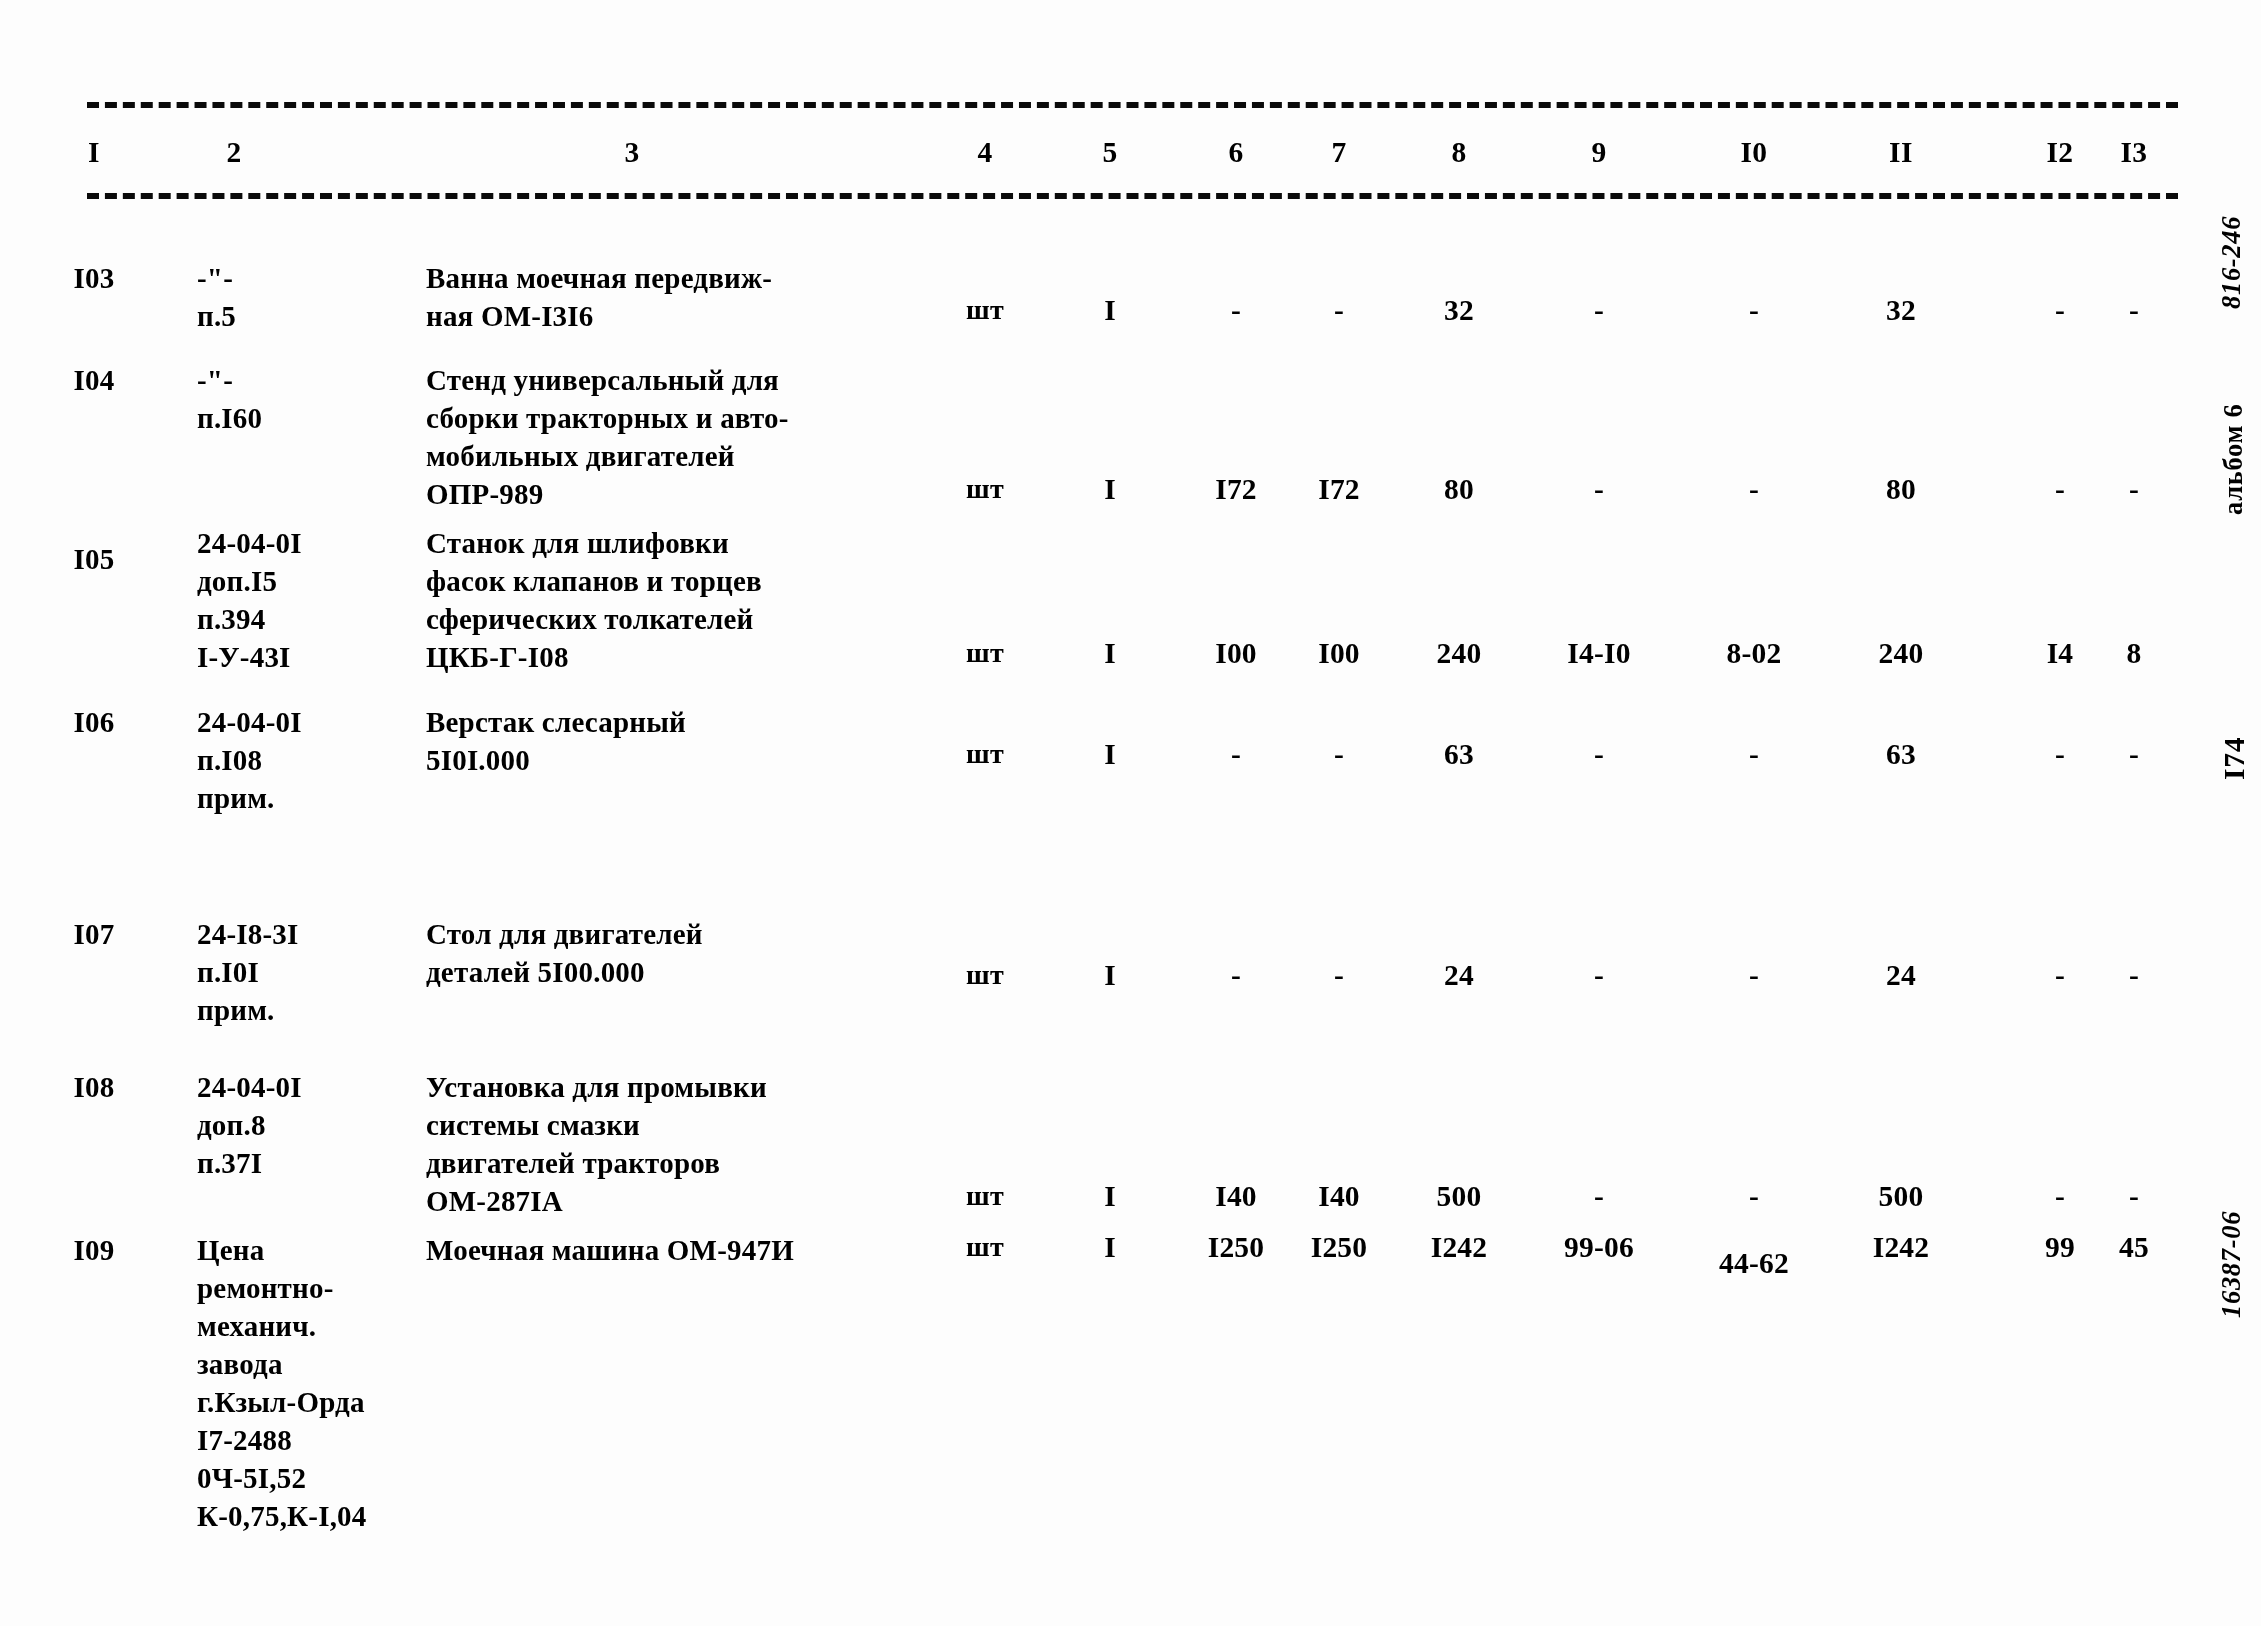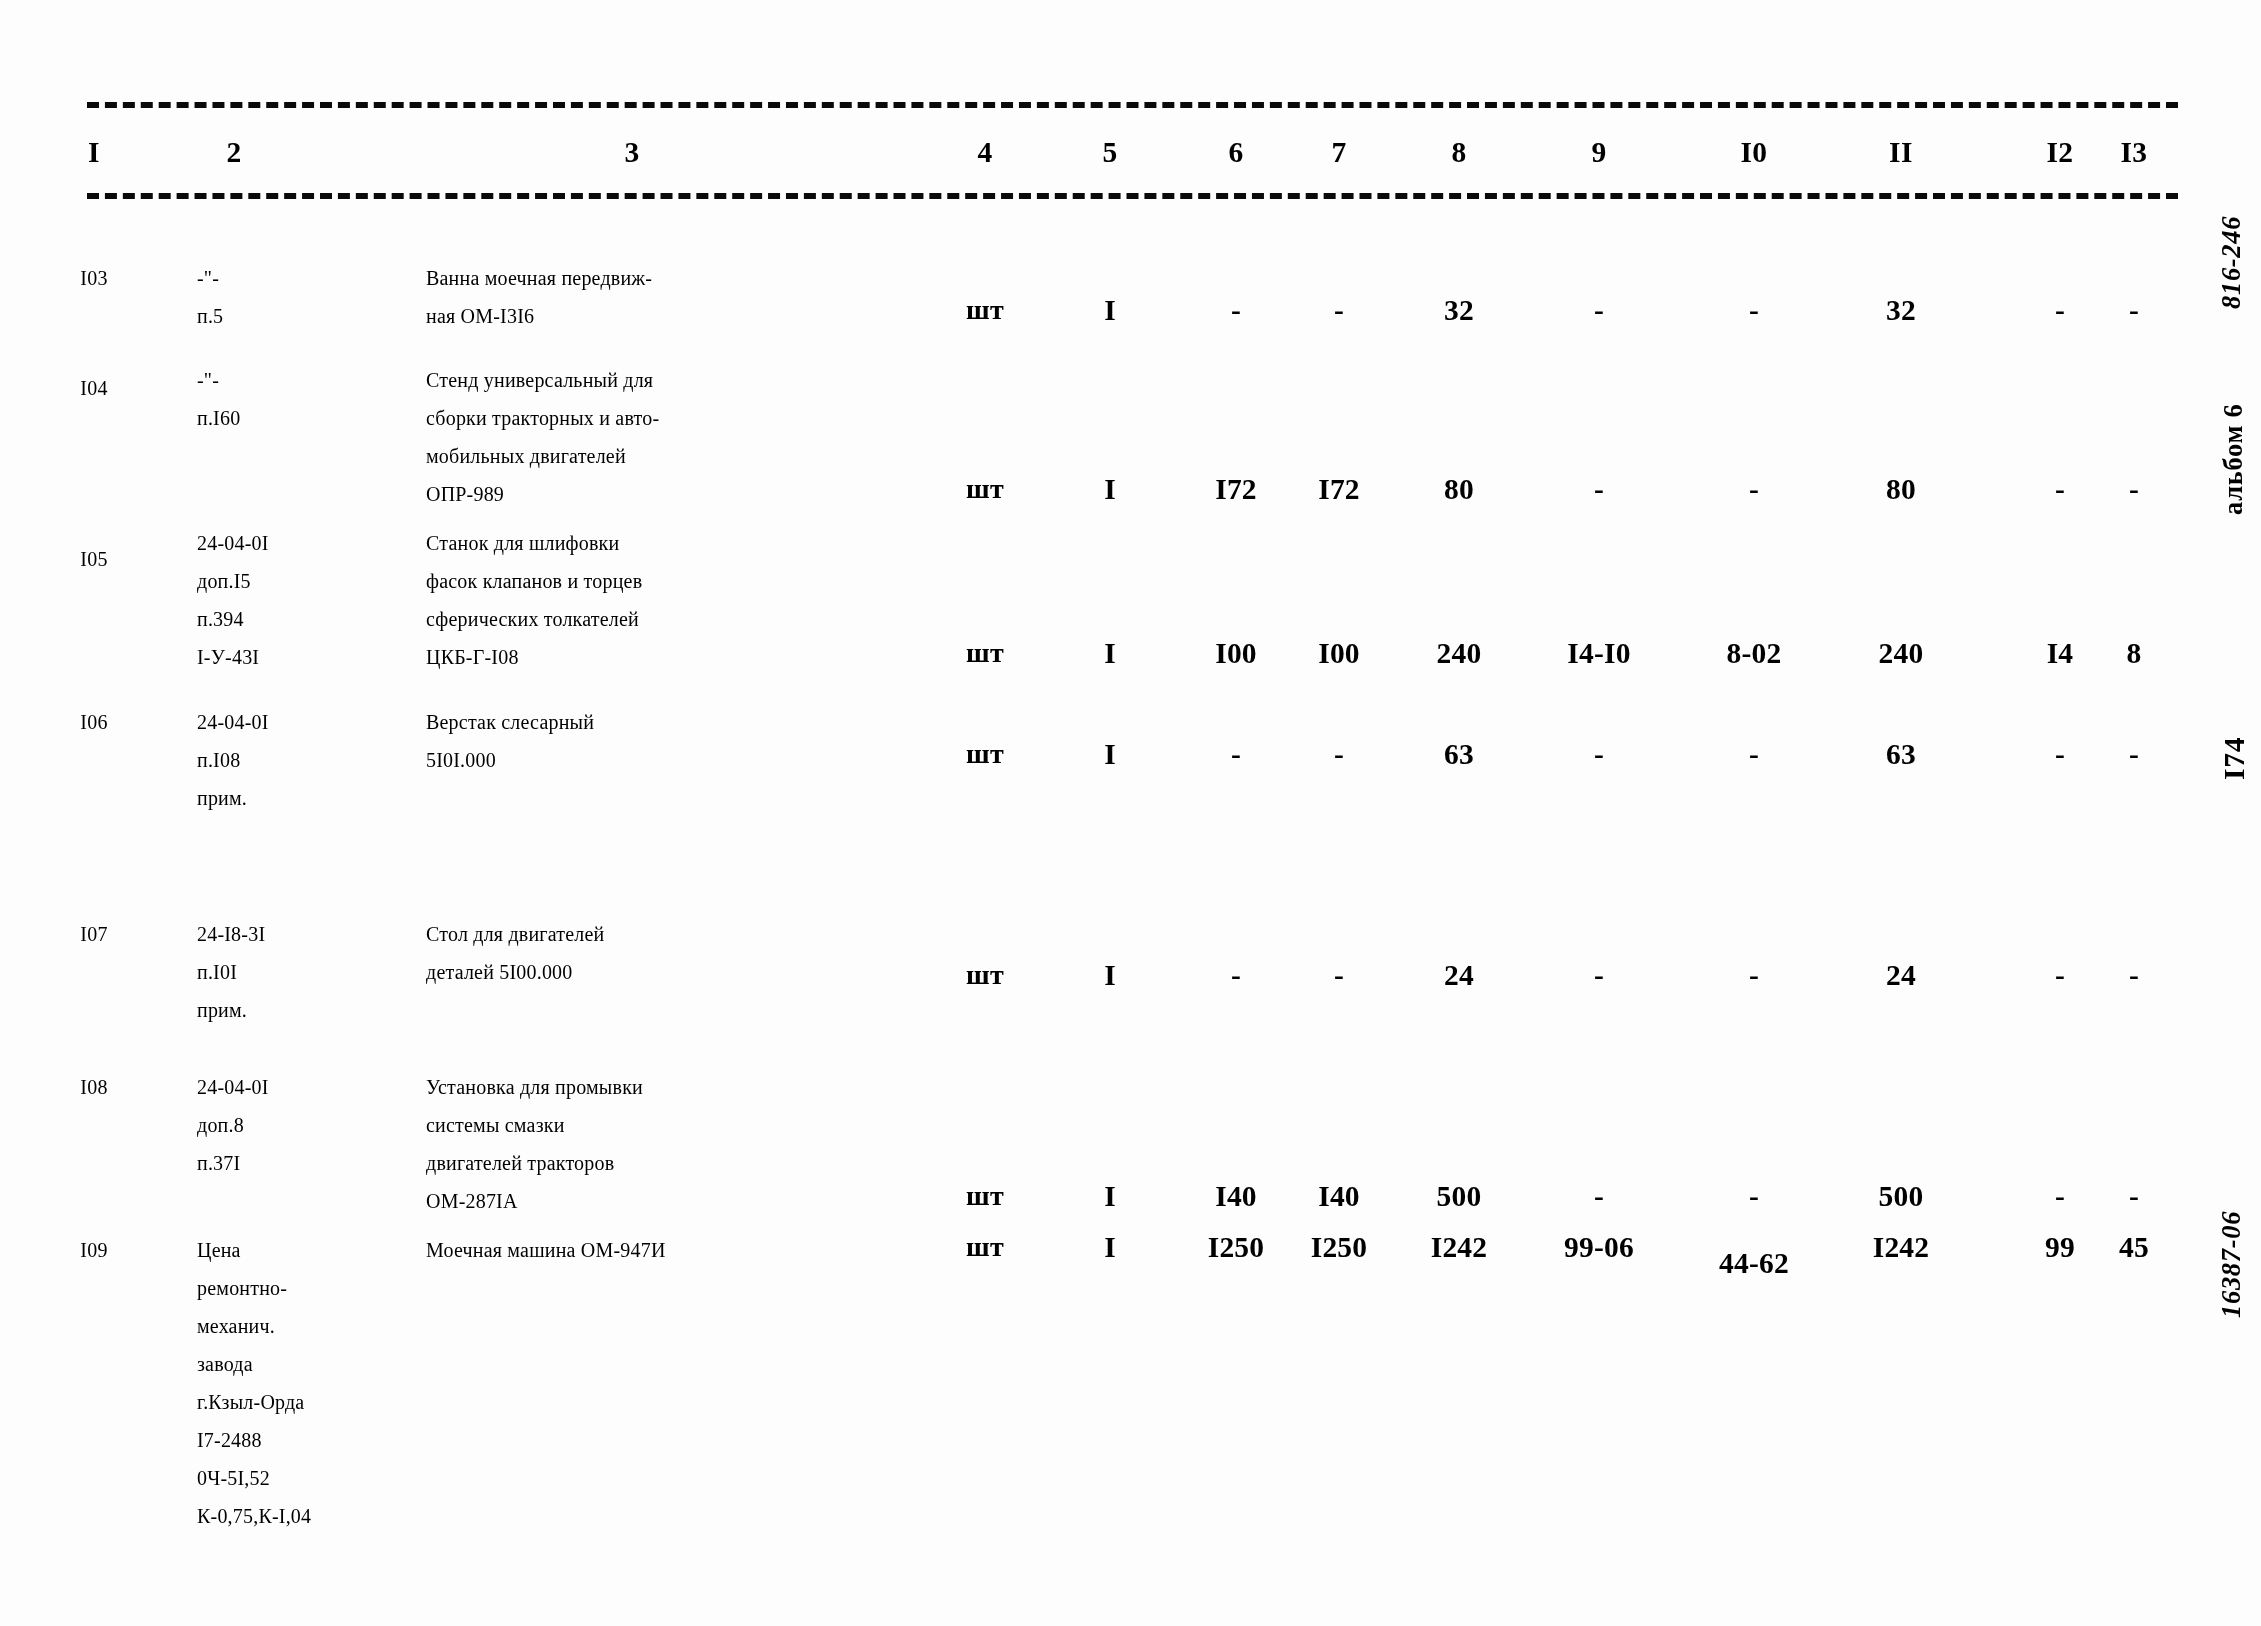--- a/index.html
+++ b/index.html
@@ -67,22 +67,22 @@
   .c13 { left: 2134px; }
 
   
   .row {
     position: absolute;
     left: 0;
     width: 2261px;
   }
   .txtblock {
     position: absolute;
-    font-weight: 400;
-    font-size: 20px;
+    font-weight: 700;
+    font-size: 29px;
     line-height: 38px;
     white-space: pre-line;
     letter-spacing: 0.2px;
   }
   .col-id    { left: 94px; transform: translateX(-50%); text-align: center; }
   .col-code  { left: 197px; }
   .col-name  { left: 426px; }
 
   .numcell {
     position: absolute;
@@ -158,21 +158,21 @@
     <div class="numcell c7" style="top:35px">-</div>
     <div class="numcell c8" style="top:35px">32</div>
     <div class="numcell c9" style="top:35px">-</div>
     <div class="numcell c10" style="top:35px">-</div>
     <div class="numcell c11" style="top:35px">32</div>
     <div class="numcell c12" style="top:35px">-</div>
     <div class="numcell c13" style="top:35px">-</div>
   </div>
 
   <div class="row" style="top:361px">
-    <div class="txtblock col-id" style="top:8px">I04</div>
+    <div class="txtblock col-id" style="top:0px">I04</div>
     <div class="txtblock col-code" style="top:0px">-"-
 п.I60</div>
     <div class="txtblock col-name" style="top:0px">Стенд универсальный для
 сборки тракторных и авто-
 мобильных двигателей
 ОПР-989</div>
     <div class="numcell unit c4" style="top:112px">шт</div>
     <div class="numcell c5" style="top:112px">I</div>
     <div class="numcell c6" style="top:112px">I72</div>
     <div class="numcell c7" style="top:112px">I72</div>

